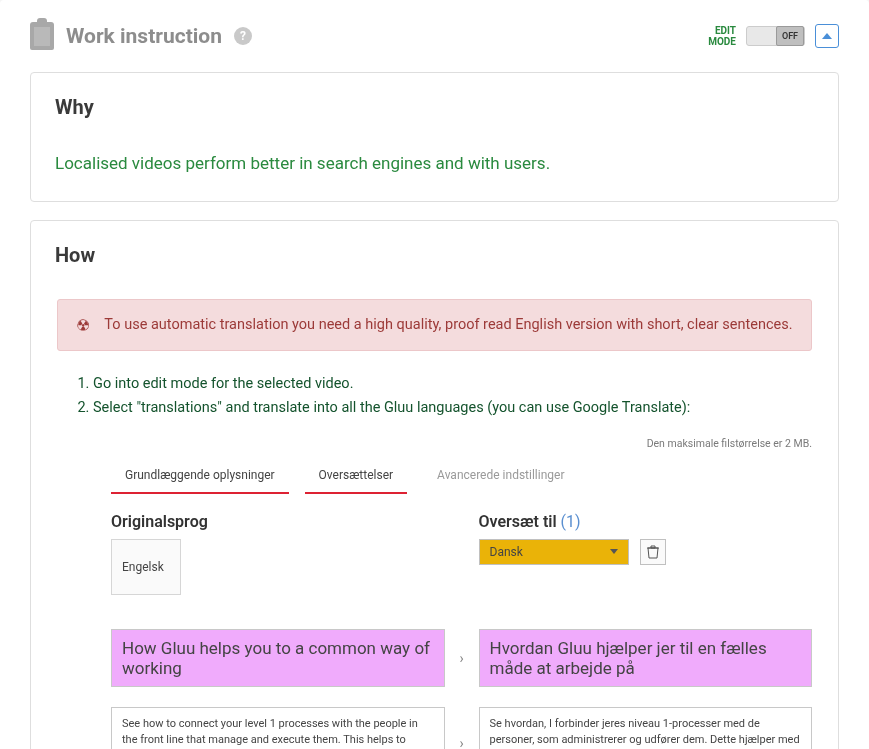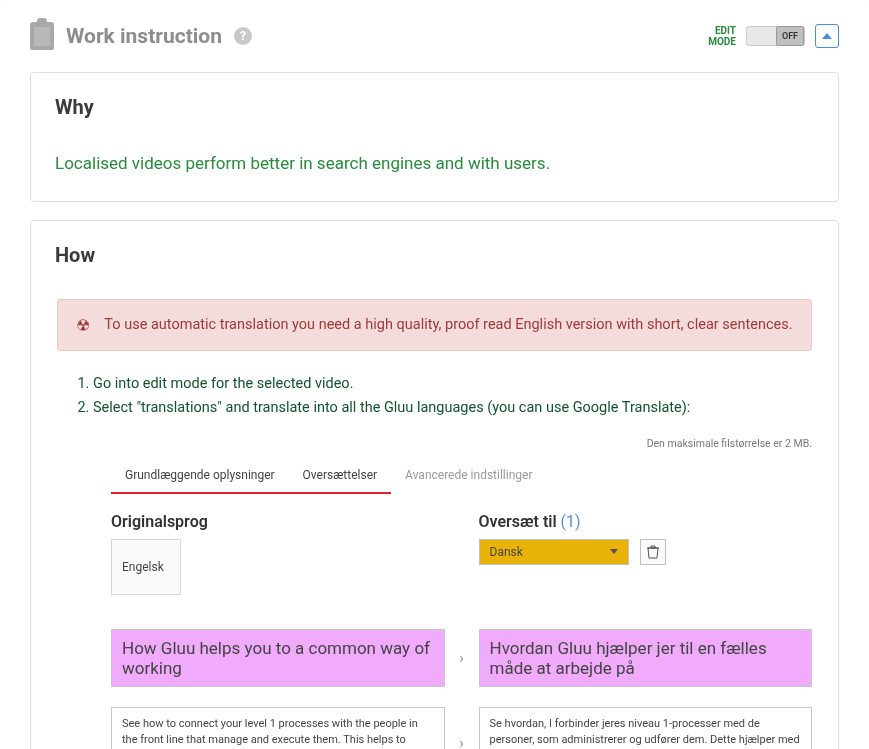--- a/index.html
+++ b/index.html
@@ -21,21 +21,21 @@
 .card { border: 1px solid #dedede; border-radius: 4px; padding: 22px 24px; margin-bottom: 18px; }
 .card h2 { font-size: 20px; font-weight: 700; color: #3a3a3a; }
 .why-text { font-size: 17px; color: #2a8a3f; margin-top: 34px; margin-bottom: 6px; }
 .alert { background: #f4dcdd; border: 1px solid #ecc7c9; border-radius: 3px; padding: 14px 18px; margin: 32px 2px 22px 2px; display: flex; gap: 14px; align-items: flex-start; }
 .warn-icon { color: #9c3a38; font-size: 16px; flex-shrink: 0; margin-top: 2px; }
 .alert-text { color: #9c3a38; font-size: 14.5px; line-height: 1.55; }
 .steps { margin: 0 2px 18px 2px; padding-left: 36px; font-size: 14.5px; color: #14532d; line-height: 1.5; }
 .steps li { margin-bottom: 2px; }
 .embed { margin: 18px 2px 0 56px; }
 .embed-top { text-align: right; font-size: 10.5px; color: #7a7a7a; margin-bottom: 10px; }
-.tabs { display: flex; gap: 0; border-bottom: none; }
+.tabs { display: flex; gap: 16px; border-bottom: none; }
 .tab { padding: 8px 14px 10px 14px; font-size: 12px; color: #444; border-bottom: 2px solid transparent; cursor: pointer; }
 .tab.red { border-bottom: 2px solid #d23; }
 .tab.grey { color: #9a9a9a; }
 .two-col { display: flex; gap: 0; margin-top: 18px; }
 .col { flex: 1; position: relative; }
 .col-label { font-size: 16px; font-weight: 600; color: #333; margin-bottom: 8px; }
 .col-label .count { color: #5a8fd0; font-weight: 400; }
 .lang-box { border: 1px solid #d6d6d6; padding: 20px 10px; font-size: 12px; color: #444; background: #fafafa; display: inline-block; min-width: 70px; }
 .lang-select { border: 1px solid #c0c0c0; padding: 5px 10px; font-size: 12px; color: #444; background: #eab308; width: 150px; display: inline-flex; justify-content: space-between; align-items: center; }
 .caret-down { width: 0; height: 0; border-left: 4px solid transparent; border-right: 4px solid transparent; border-top: 5px solid #555; }

